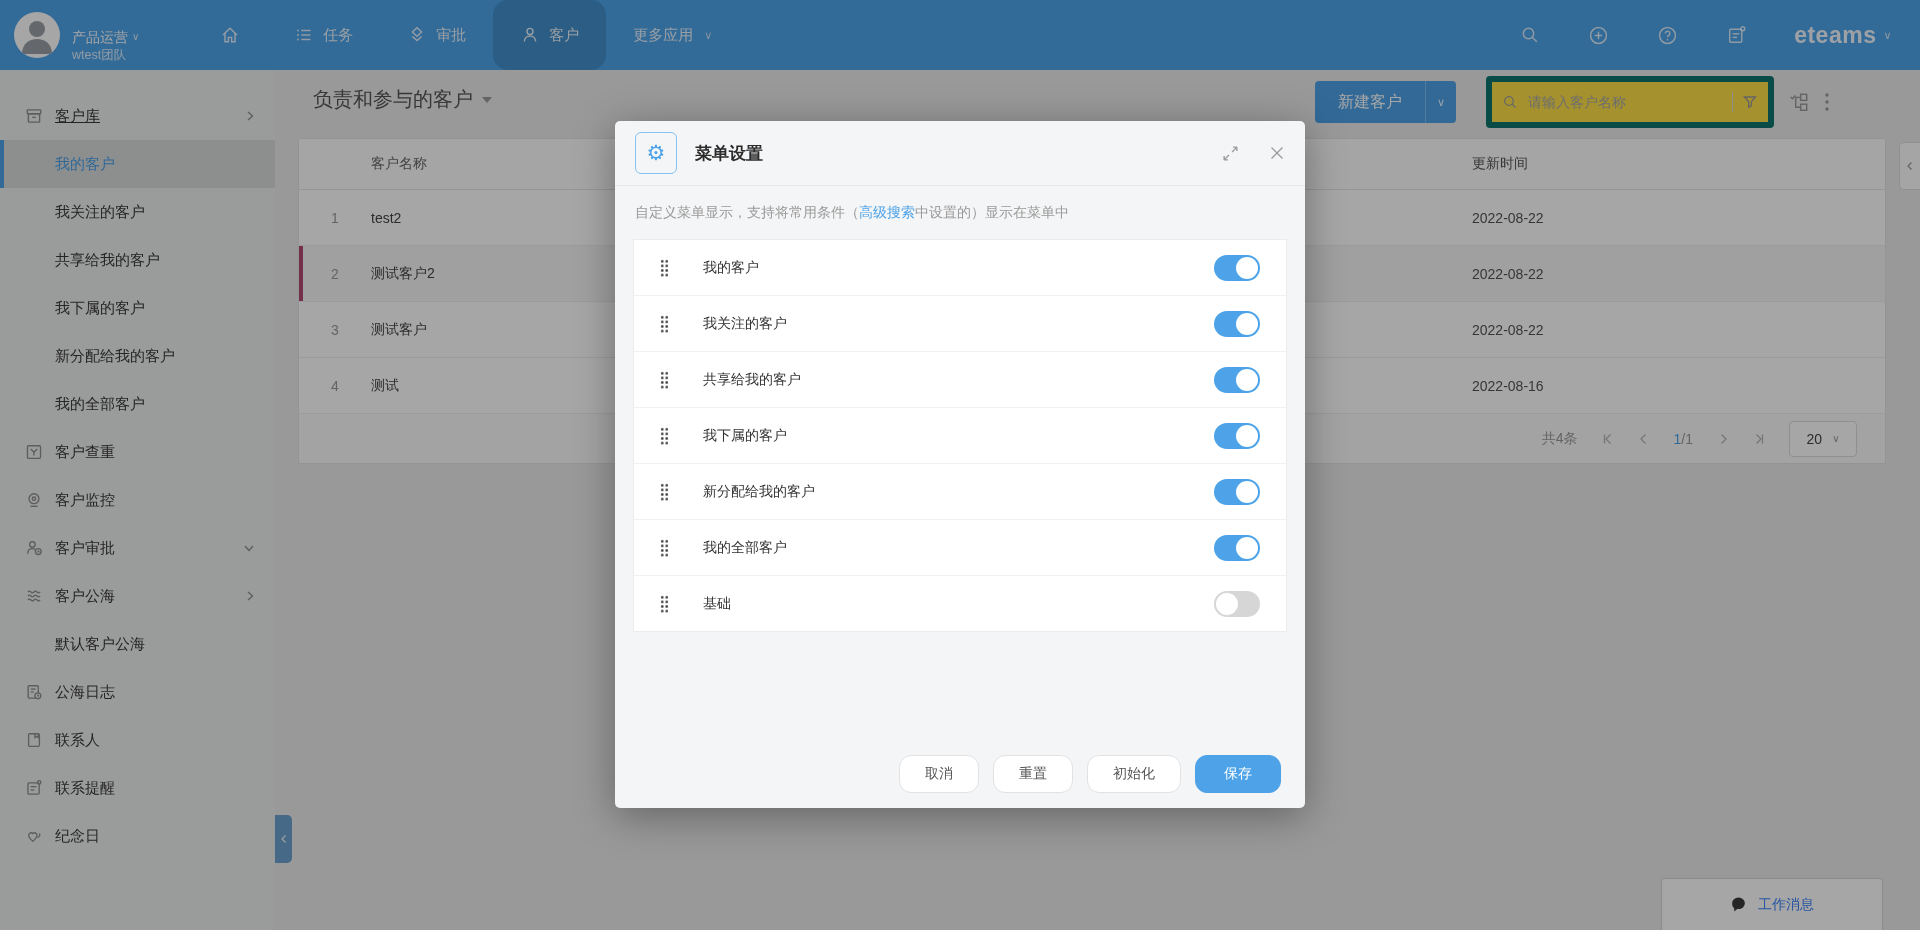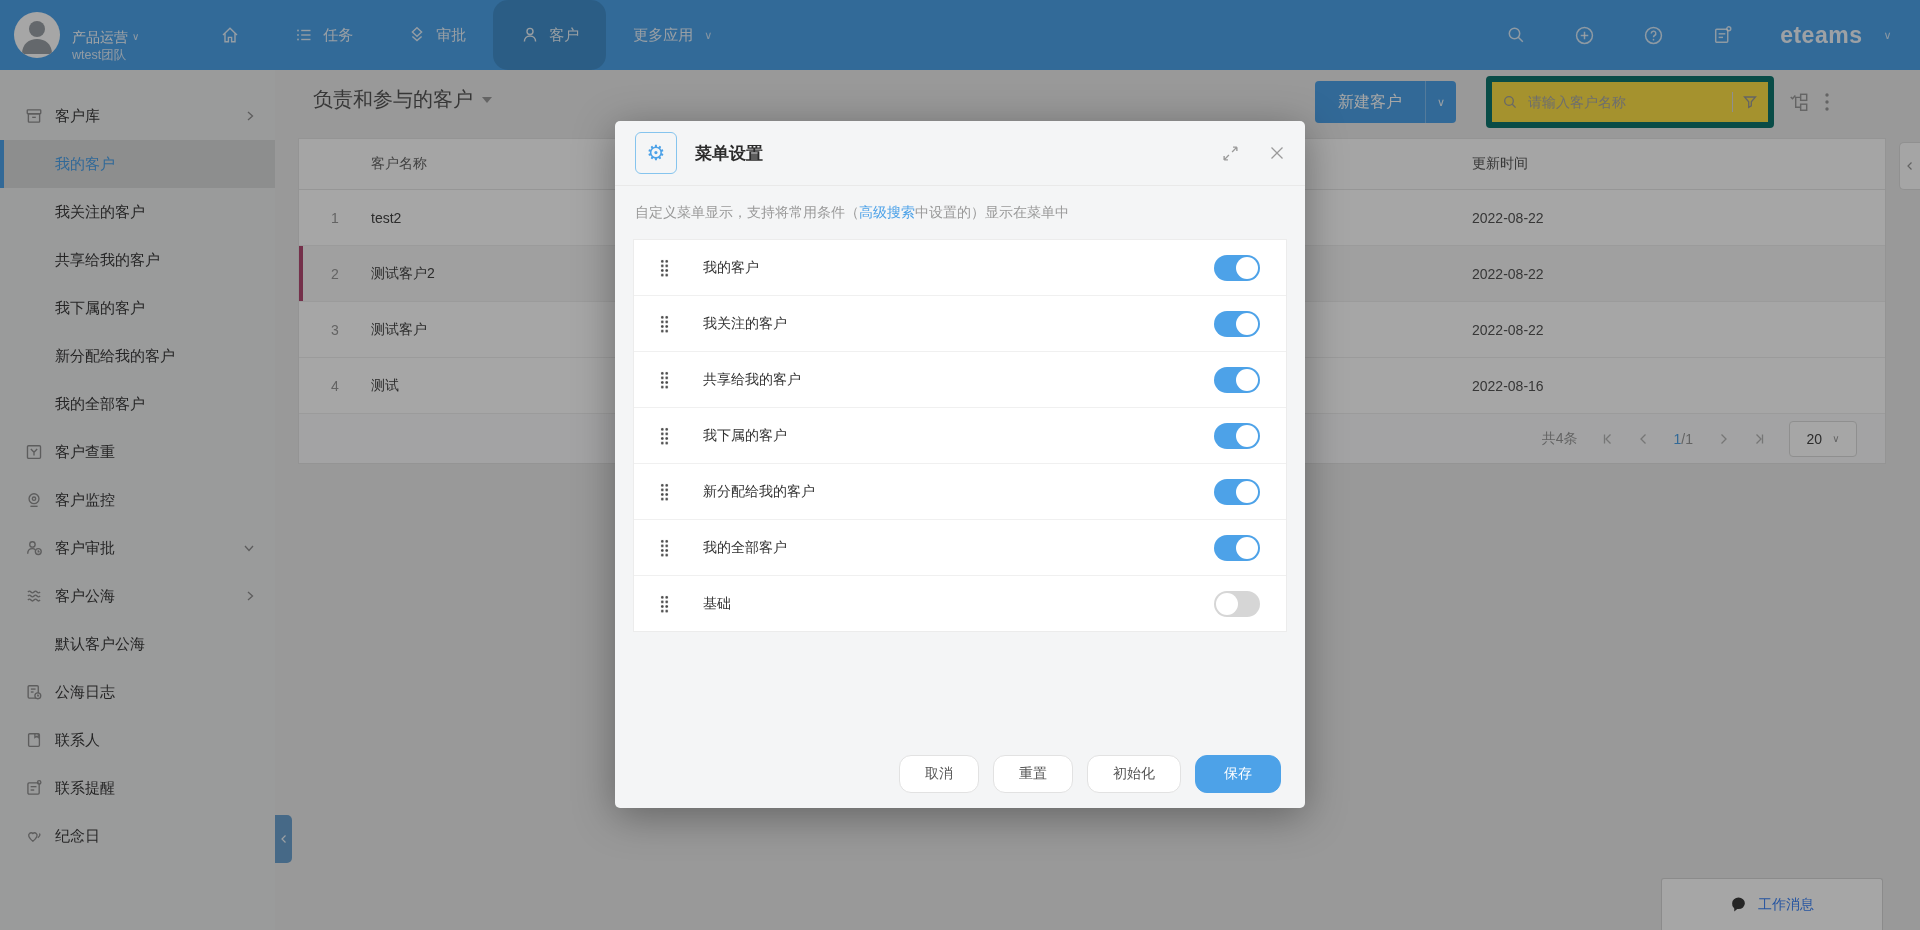--- a/index.html
+++ b/index.html
@@ -13,21 +13,21 @@
   .user-block{margin-left:12px;line-height:1.35;}
   .user-org{font-size:14px;color:#fff;display:flex;align-items:center;gap:4px;margin-top:21px;}
   .user-org .caret{font-size:10px;color:rgba(255,255,255,.8);}
   .user-team{font-size:12.5px;color:rgba(255,255,255,.82);}
   .nav-items{display:flex;margin-left:54px;height:70px;}
   .nav-item{display:flex;align-items:center;gap:9px;padding:0 27px;color:rgba(255,255,255,.88);font-size:15px;cursor:pointer;}
   .nav-item.active{background:#4390cd;border-radius:15px;}
   .nav-item .caret{font-size:11px;color:rgba(255,255,255,.7);margin-left:2px;}
   .nav-right{margin-left:auto;display:flex;align-items:center;gap:46px;padding-right:28px;}
   .nav-ico{cursor:pointer;}
-  .logo{display:flex;align-items:center;gap:21px;color:rgba(255,255,255,.92);font-size:23px;font-weight:700;letter-spacing:.5px;cursor:pointer;}
+  .logo{display:flex;align-items:center;gap:7px;color:rgba(255,255,255,.92);font-size:23px;font-weight:700;letter-spacing:.5px;cursor:pointer;}
   .logo .caret{font-size:11px;font-weight:400;color:rgba(255,255,255,.75);}
   
   .sidebar{position:absolute;top:70px;left:0;bottom:0;width:275px;background:#edeeef;overflow:hidden;z-index:1;}
   .side-item{position:relative;height:48px;display:flex;align-items:center;padding-left:25px;font-size:15px;color:#3a3a3a;cursor:pointer;}
   .side-item .s-ico{width:18px;display:flex;justify-content:center;}
   .side-item .s-label{margin-left:12px;}
   .side-item.sub{padding-left:55px;}
   .side-item.sub .s-label{margin-left:0;}
   .side-item.active{background:#d9dadb;color:#4da2e8;}
   .side-item.active::before{content:"";position:absolute;left:0;top:0;bottom:0;width:4px;background:#4da2e8;}
@@ -175,21 +175,21 @@
       </svg>
     </div>
     <div class="logo">
       <span>eteams</span>
       <span class="caret">∨</span>
     </div>
   </div>
 </div>
 
 <div class="sidebar">
-  <div class="side-item" style="margin-top:22px;">
+  <div class="side-item" style="margin-top:22px;text-decoration:underline;">
     <span class="s-ico">
       <svg width="18" height="18" viewBox="0 0 16 16" fill="none" stroke="#8f8f8f" stroke-width="1.2">
         <rect x="2" y="2.6" width="12" height="3.4" rx="0.6"></rect>
           <rect x="3" y="6" width="10" height="7.4" rx="0.6"></rect>
           <line x1="6.4" y1="9.2" x2="9.6" y2="9.2"></line>
       </svg>
     </span>
     <span class="s-label">客户库</span>
     <span class="side-chevron">
       <svg width="10" height="12" viewBox="0 0 10 12" fill="none" stroke="#8f8f8f" stroke-width="1.3">

